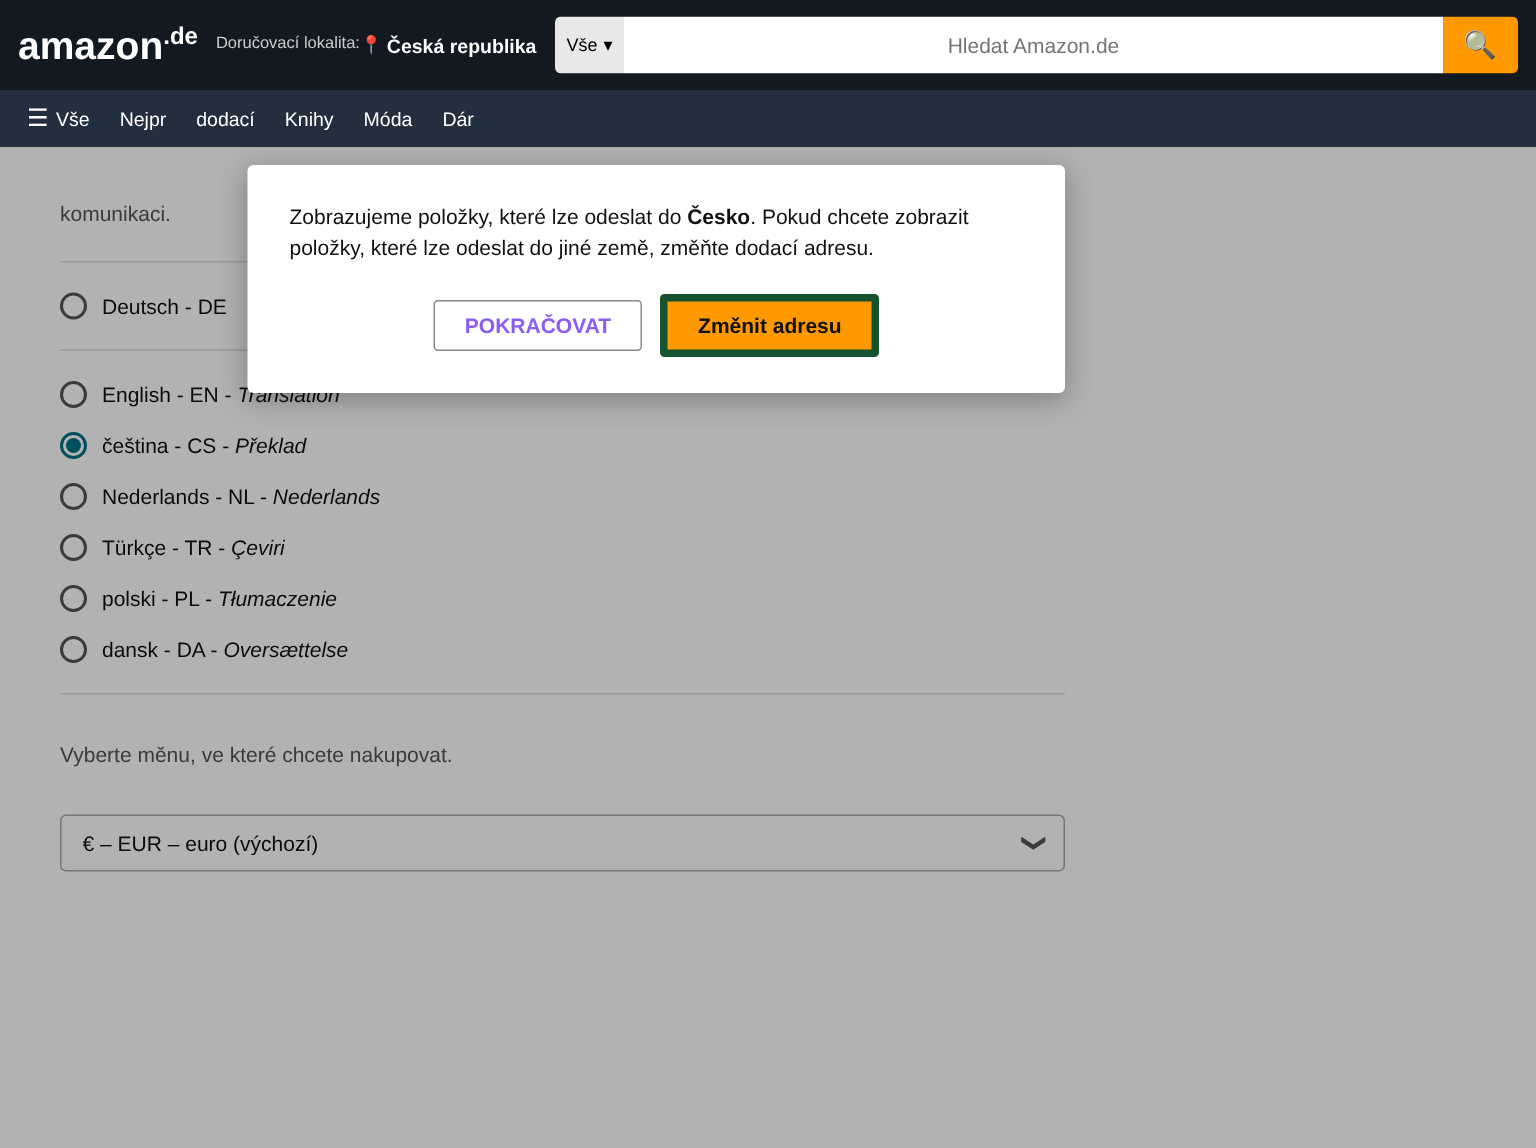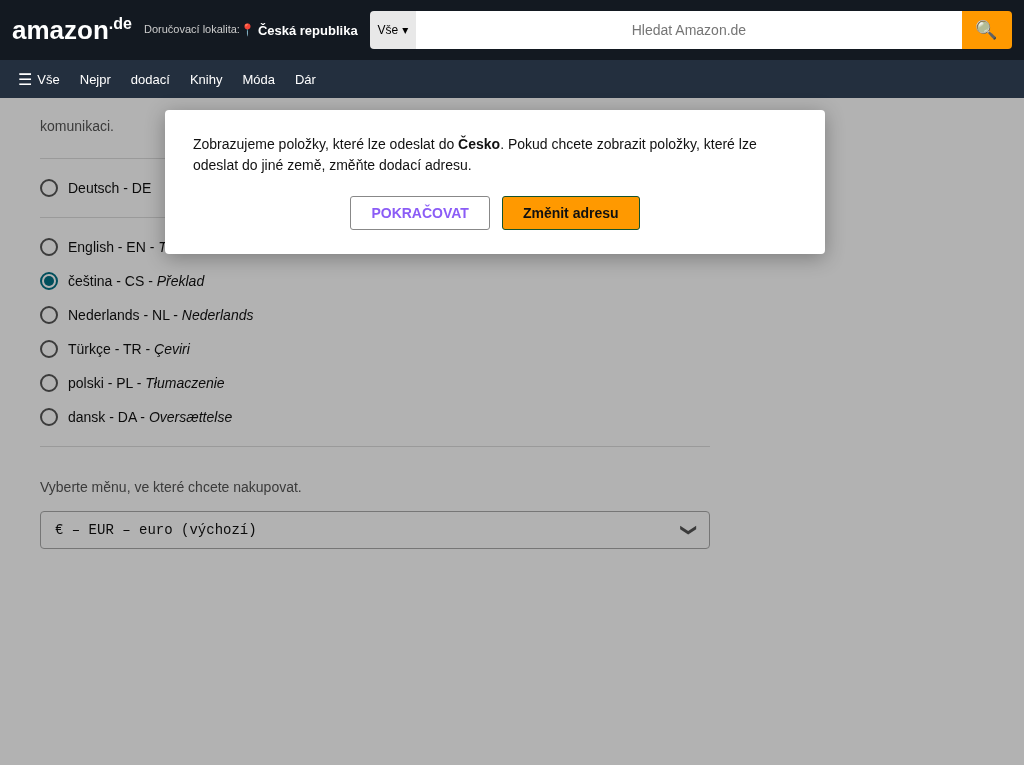--- a/index.html
+++ b/index.html
@@ -111,21 +111,21 @@
     .popup-overlay {
       position: absolute;
       top: 0; left: 0; right: 0; bottom: 0;
       background: rgba(0,0,0,0.3);
       z-index: 10;
     }
     .popup {
       position: absolute;
       top: 12px;
       left: 165px;
-      width: 660px;
+      width: 545px;
       background: #fff;
       border-radius: 4px;
       box-shadow: 0 4px 20px rgba(0,0,0,0.3);
       padding: 24px 28px;
       z-index: 20;
     }
     .popup-text {
       font-size: 14px;
       line-height: 1.5;
       color: #111;
@@ -143,32 +143,32 @@
       border: 1px solid #888;
       padding: 8px 20px;
       font-size: 14px;
       font-weight: bold;
       cursor: pointer;
       border-radius: 3px;
       color: #8b5cf6;
     }
     .btn-change {
       background: #FF9900;
-      border: 1px solid #14532d;
+      border: 5px solid #14532d;
       padding: 8px 20px;
       font-size: 14px;
       font-weight: bold;
       cursor: pointer;
       border-radius: 3px;
       color: #111;
     }
 
     
     .settings-content {
-      padding: 20px 40px;
+      padding: 36px 40px;
       max-width: 750px;
     }
 
     .communication-text {
       font-size: 14px;
       color: #555;
       margin-bottom: 24px;
     }
 
     .section-divider {
@@ -216,38 +216,37 @@
     }
     .currency-title {
       font-size: 20px;
       font-weight: bold;
       color: #111;
       margin-bottom: 10px;
     }
     .currency-desc {
       font-size: 14px;
       color: #555;
-      margin-bottom: 16px;
+      margin-bottom: 32px;
     }
     .currency-select-wrapper {
       position: relative;
       width: 680px;
       max-width: 100%;
     }
     .currency-select {
       width: 100%;
       padding: 10px 40px 10px 14px;
       font-size: 14px;
       border: 1px solid #aaa;
       border-radius: 4px;
       appearance: none;
       background: #fff;
       color: #111;
       cursor: pointer;
-      font-family: Liberation Mono, monospace;
     }
     .select-arrow {
       position: absolute;
       right: 14px;
       top: 50%;
       transform: translateY(-50%);
       font-size: 16px;
       color: #555;
       pointer-events: none;
     }

